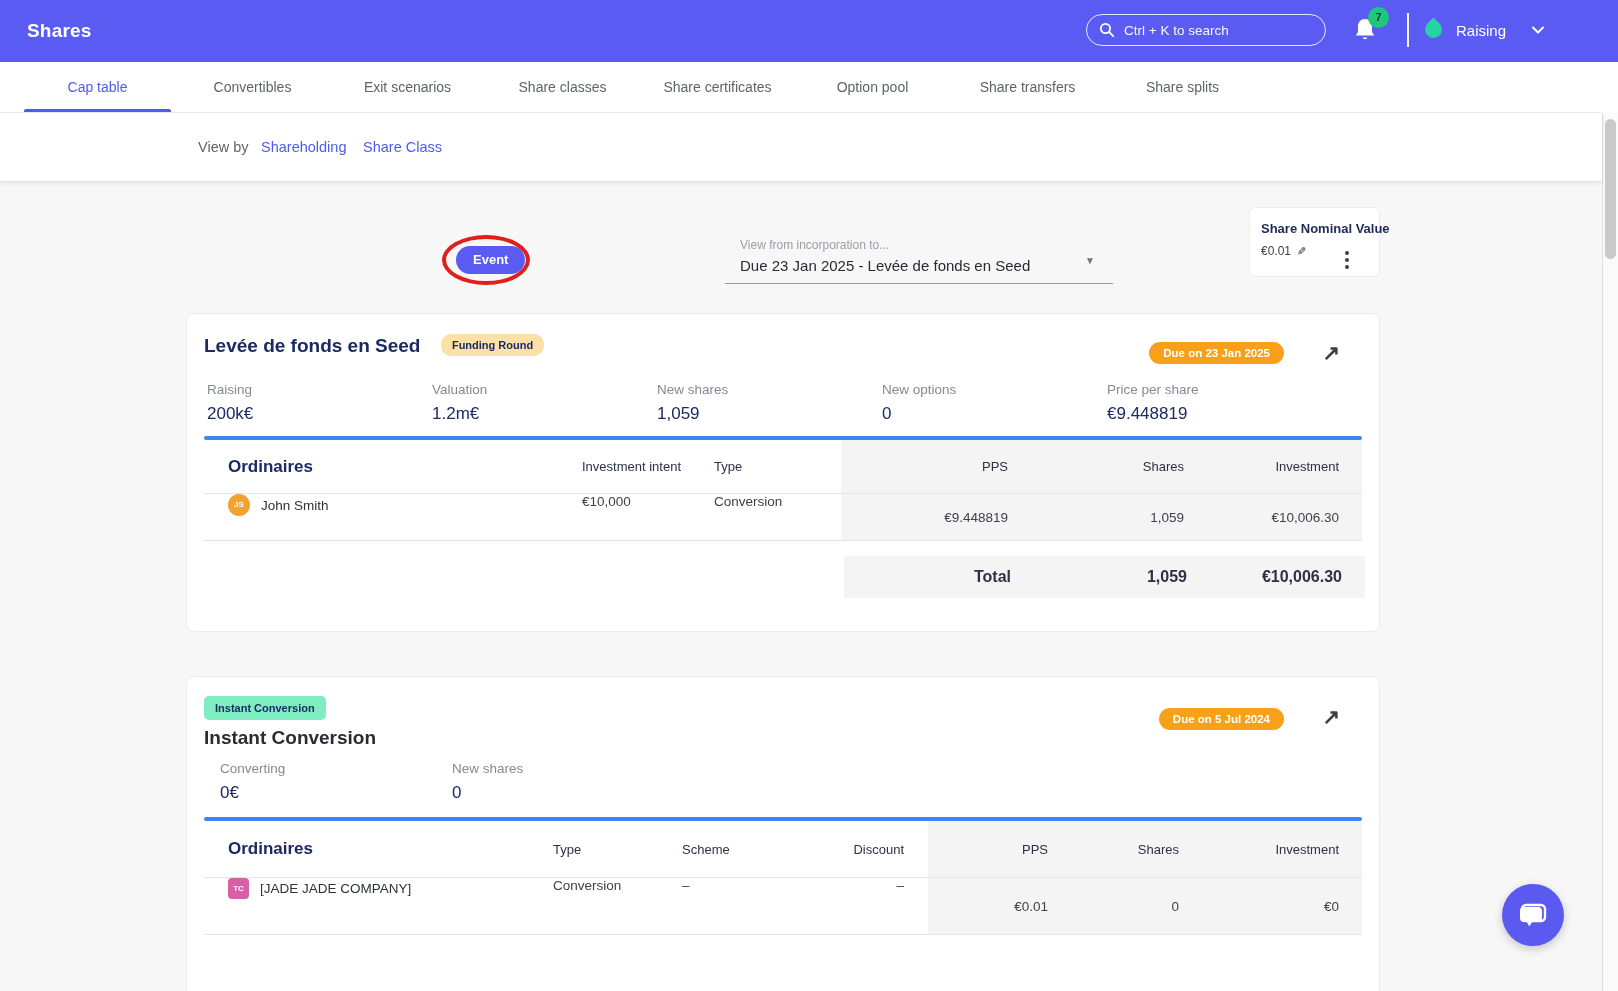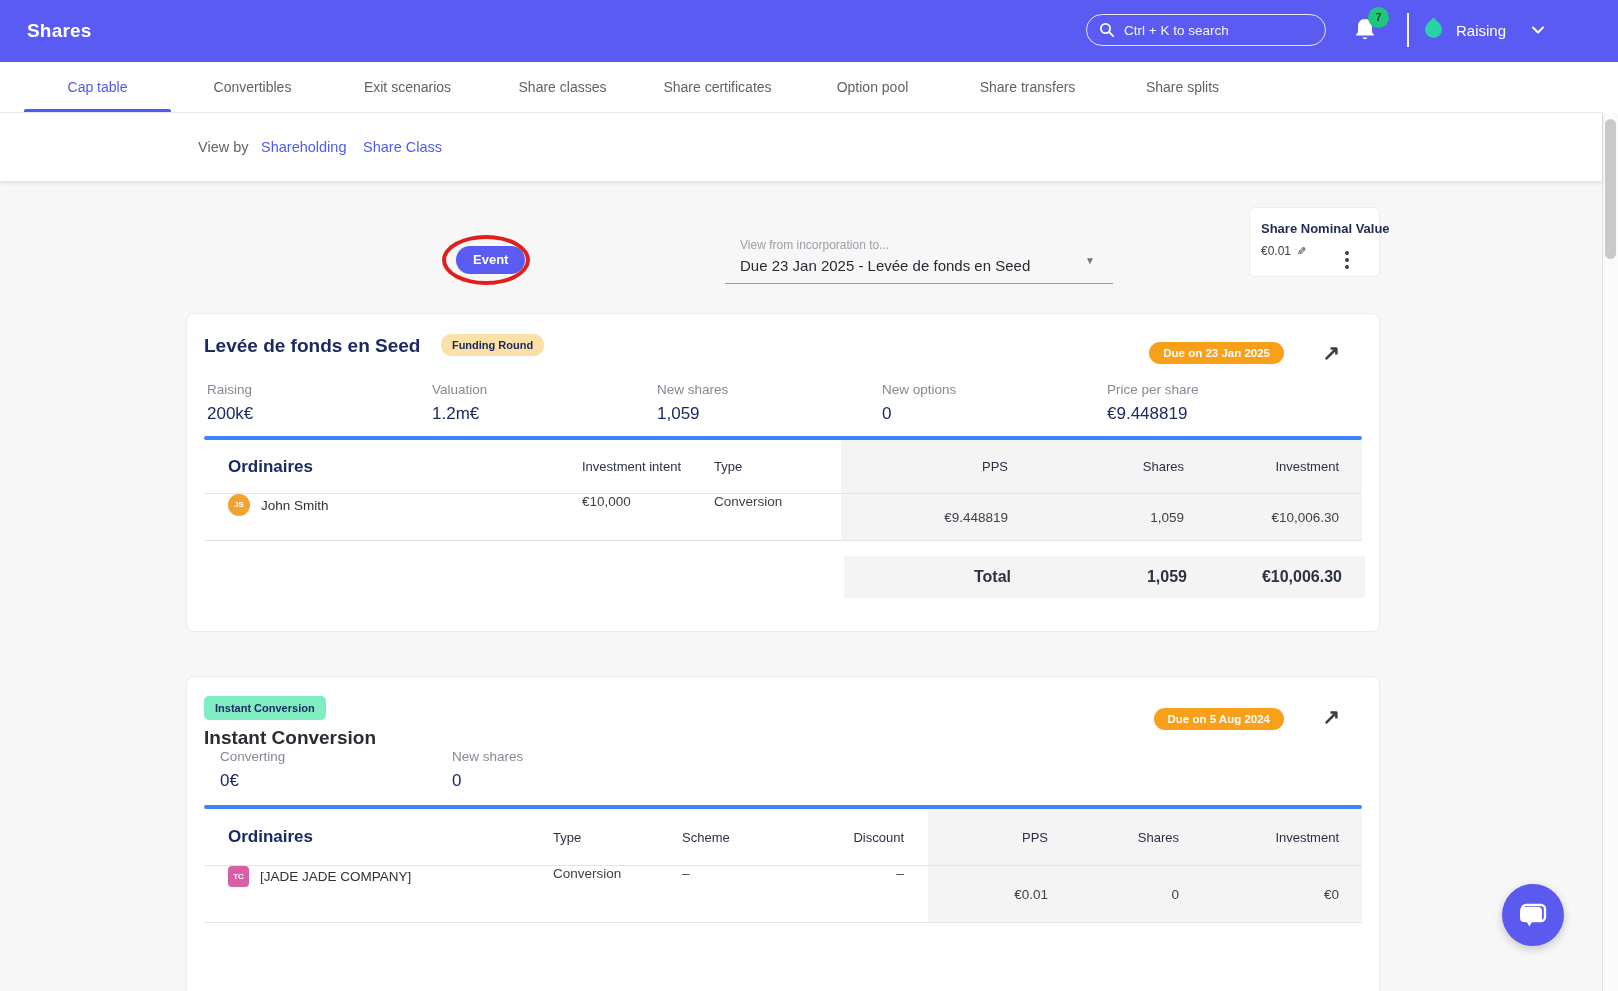--- a/index.html
+++ b/index.html
@@ -67,21 +67,21 @@
   .mint-badge { display:inline-block; background:#7fecc2; color:#1b2a63; font-size:11px; font-weight:bold;
                 padding:6px 11px; border-radius:5px; margin-top:19px; }
   .card2 .card-title2 { font-size:19px; font-weight:bold; color:#2b2b33; margin-top:7px; }
   .due-badge { position:absolute; right:78px; background:#f9a01b; color:#fff; font-size:11.5px; font-weight:bold;
                padding:5px 14px; border-radius:13px; }
   .card1 .due-badge { top:28px; } .card2 .due-badge { top:31px; }
   .expand-arrow { position:absolute; right:22px; font-size:21px; font-weight:bold; color:#3c4043; cursor:pointer; line-height:1; }
   .card1 .expand-arrow { top:28px; } .card2 .expand-arrow { top:29px; }
 
   .stats-row { display:flex; padding-left:3px; }
-  .card1 .stats-row { margin-top:14px; } .card2 .stats-row { margin-top:0; }
+  .card1 .stats-row { margin-top:14px; } .card2 .stats-row { margin-top:12px; }
   .stat { width:225px; } .card2 .stat { width:232px; padding-left:13px; }
   .stat-label { font-size:13.5px; color:#848a93; }
   .stat-value { font-size:17px; color:#1b2a63; margin-top:7px; }
 
   .blue-rule { height:4px; background:#3d85f5; border-radius:2px; }
   .card1 .blue-rule { margin-top:12px; } .card2 .blue-rule { margin-top:14px; }
 
   .tbl-header { display:flex; align-items:center; border-bottom:1px solid #e4e4e4; }
   .card1 .tbl-header { height:54px; } .card2 .tbl-header { height:57px; }
   .tbl-row { display:flex; align-items:flex-start; border-bottom:1px solid #e4e4e4; cursor:pointer; }
@@ -263,21 +263,21 @@
     <div class="total-label">Total</div>
     <div class="total-shares">1,059</div>
     <div class="total-inv">€10,006.30</div>
   </div>
 </div>
 
 <div class="event-card card2">
   <div style="position:relative;">
     <div class="mint-badge">Instant Conversion</div>
     <div class="card-title2">Instant Conversion</div>
-    <span class="due-badge">Due on 5 Aug 2024</span>
+    <span class="due-badge">Due on 5 Jul 2024</span>
     <span class="expand-arrow">↗</span>
   </div>
 
   <div class="stats-row">
     <div class="stat">
         <div class="stat-label">Converting</div>
         <div class="stat-value">0€</div>
       </div>
     <div class="stat">
         <div class="stat-label">New shares</div>

